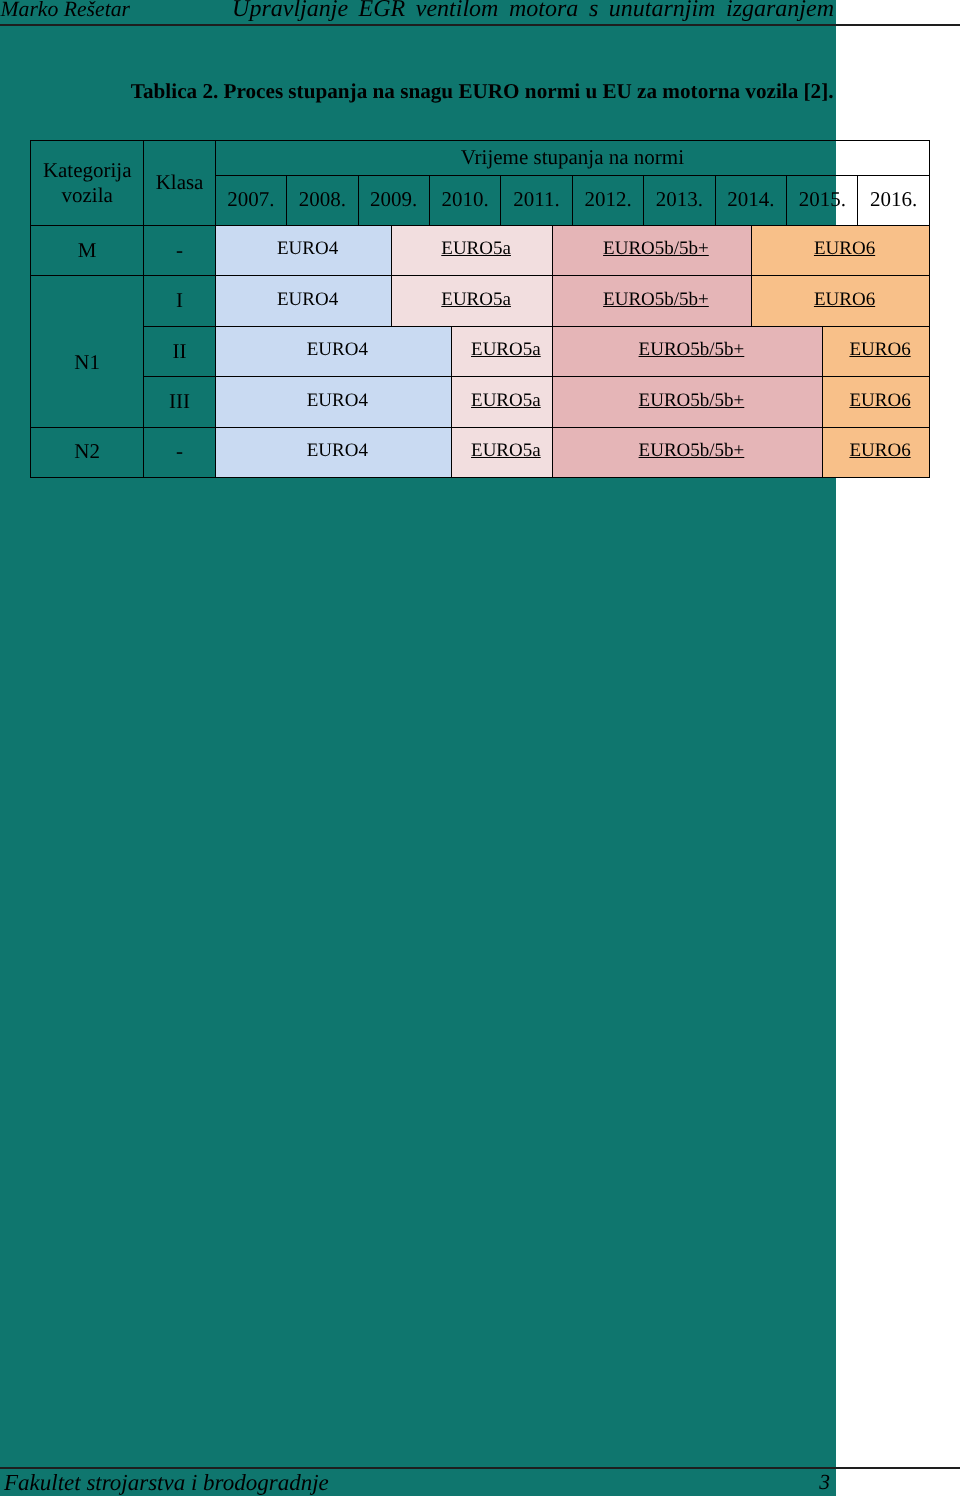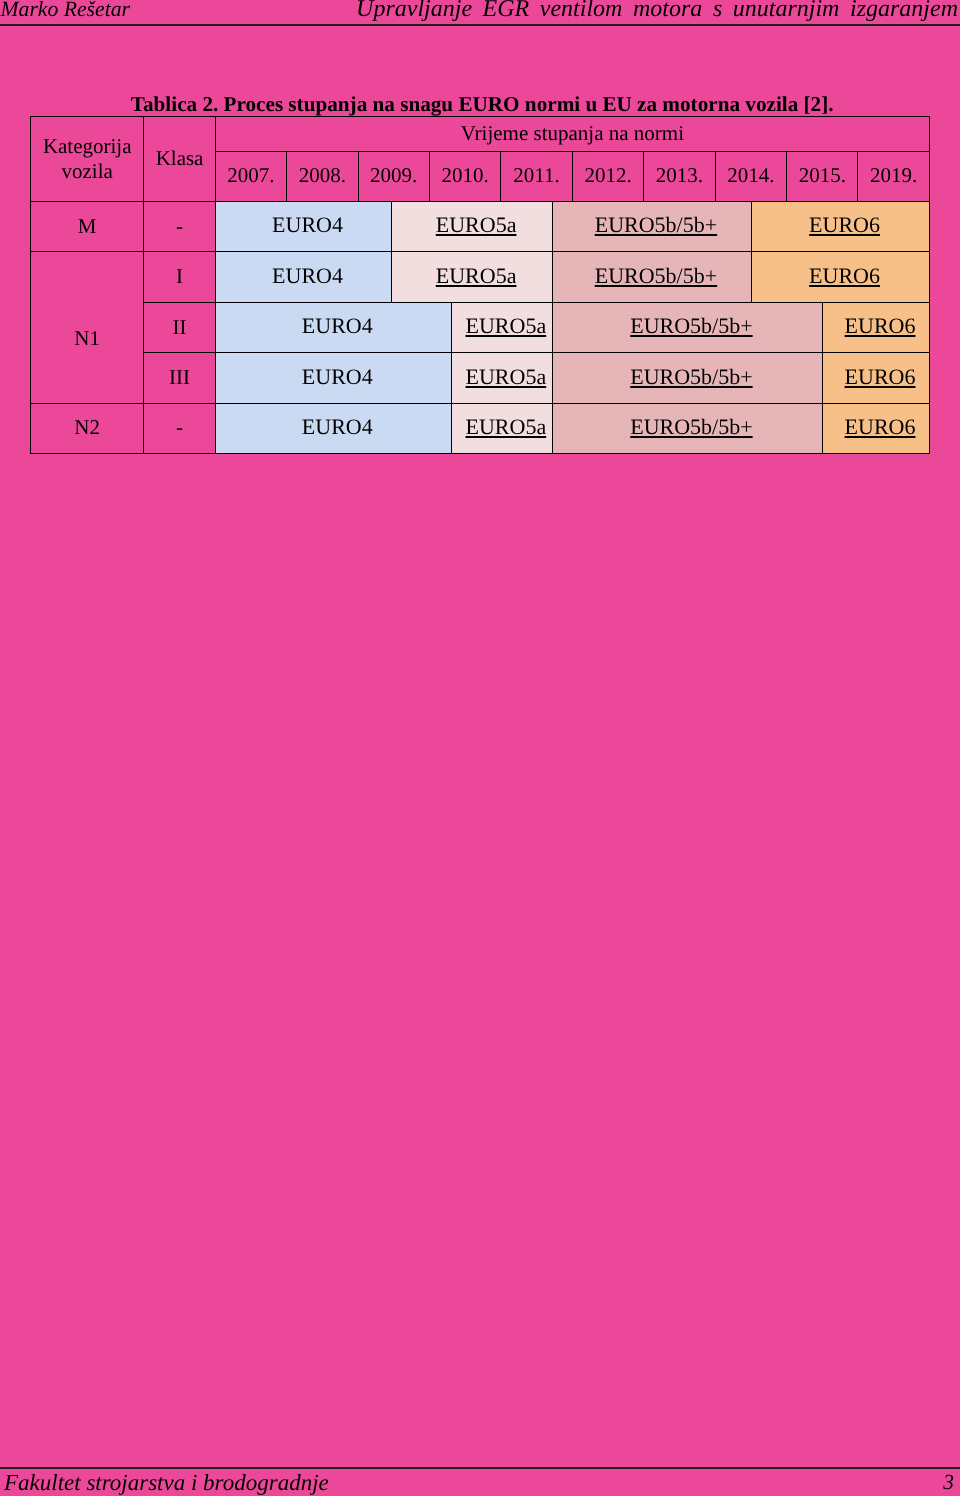--- a/index.html
+++ b/index.html
@@ -8,61 +8,61 @@
   body {
     width:960px; height:1496px;
     background:#ffffff;
     font-family:"Liberation Serif", serif;
     color:#000000;
     position:relative;
     overflow:hidden;
     -webkit-font-smoothing:antialiased;
     text-rendering:geometricPrecision;
   }
-  .page { position:absolute; left:0; top:0; width:960px; height:1496px; background:#ec4899; }
+  .page { position:absolute; left:0; top:0; width:836px; height:1496px; background:#0f766e; }
 
   
   .hdr-left  { position:absolute; left:0.5px; top:-1px; font-style:italic;
                font-size:21.7px; line-height:21px; white-space:nowrap; }
   .hdr-right { position:absolute; right:2px;  top:-1px; font-style:italic;
                font-size:24px;  line-height:21px; white-space:nowrap; word-spacing:4.55px; }
   .hdr-rule  { position:absolute; left:0; top:23.5px; width:960px; height:2px; background:#1e1e1e; }
 
   
   .ftr-rule  { position:absolute; left:0; top:1466.5px; width:960px; height:2px; background:#1e1e1e; }
   .ftr-left  { position:absolute; left:4px;  top:1472px; font-style:italic;
                font-size:23px; line-height:21px; white-space:nowrap; }
   .ftr-page  { position:absolute; right:6px; top:1472px; font-style:italic;
                font-size:21.5px; line-height:21px; white-space:nowrap; }
 
   
   .caption { position:absolute; left:130.8px; top:79.5px; font-weight:bold;
-             font-size:21.2px; line-height:22px; word-spacing:-0.05px; white-space:nowrap;margin-top:13px; }
+             font-size:21.2px; line-height:22px; word-spacing:-0.05px; white-space:nowrap; }
 
   
   .tbl-wrap  { position:absolute; left:30px; top:116px; width:900px; }
-  table.tbl  { border-collapse:collapse; table-layout:fixed; width:900px; }
+  table.tbl  { border-collapse:collapse; table-layout:fixed; width:900px;margin-top:24px; }
   table.tbl td {
     border:1.2px solid #000000; padding:0 0 1px 0;
     text-align:center; vertical-align:middle;
     font-size:21px; line-height:24.6px; font-weight:normal;
   }
   td.cat   { width:113.4px; }
   td.klasa { width:71.3px;  }
   td.yr    { width:71.53px; }
   tr.h1 { height:34.5px; }   
   tr.h2 { height:50.5px; }   
   tr.br { height:50.4px; }   
 
   
   td.bar { position:relative; padding:0; }
   .seg {
     position:absolute; top:0; bottom:0;
     display:flex; align-items:center; justify-content:center;
-    font-size:22px; line-height:24.6px; padding-bottom:2px;padding-left:8px;
+    font-size:19px; line-height:24.6px; padding-bottom:2px;padding-left:8px;
   }
   .seg + .seg { border-left:1.2px solid #000000;text-decoration:underline; }
 </style>
 </head>
 <body>
 
 <div class="page">
 
   <div>
     <div class="hdr-left">Marko Rešetar</div>
@@ -83,21 +83,21 @@
           <tr class="h2">
             <td class="yr">2007.</td>
             <td class="yr">2008.</td>
             <td class="yr">2009.</td>
             <td class="yr">2010.</td>
             <td class="yr">2011.</td>
             <td class="yr">2012.</td>
             <td class="yr">2013.</td>
             <td class="yr">2014.</td>
             <td class="yr">2015.</td>
-            <td class="yr">2019.</td>
+            <td class="yr">2016.</td>
           </tr>
           <tr class="br">
             <td class="cat">M</td>
             <td class="klasa">-</td>
             <td class="bar" colspan="10">
               <div class="seg" style="left: 0%; width: 24.64%; background: rgb(201, 218, 242);">EURO4</div>
               <div class="seg" style="left: 24.64%; width: 22.48%; background: rgb(242, 222, 223);">EURO5a</div>
               <div class="seg" style="left: 47.12%; width: 27.94%; background: rgb(229, 181, 183);">EURO5b/5b+</div>
               <div class="seg" style="left: 75.06%; width: 24.94%; background: rgb(248, 192, 137);">EURO6</div>
             </td>

